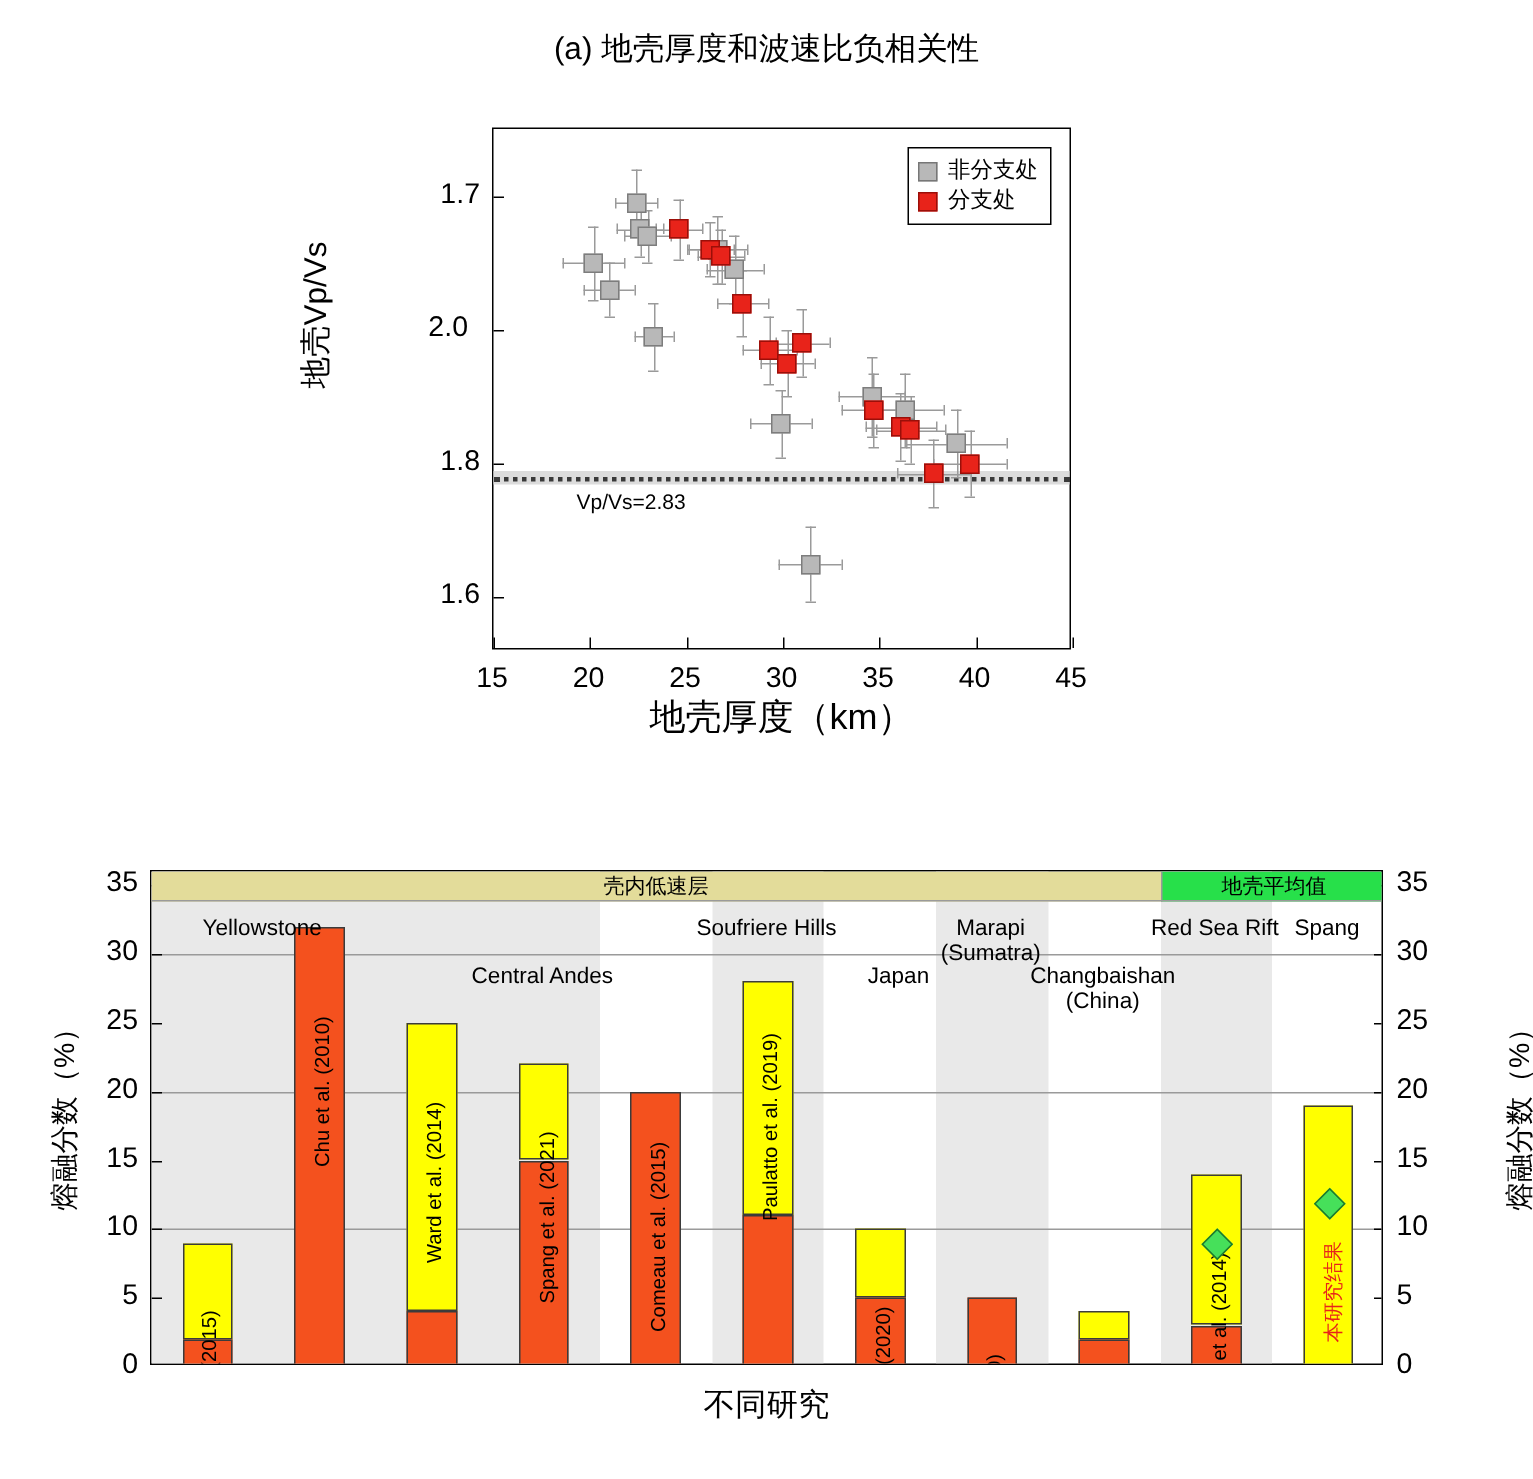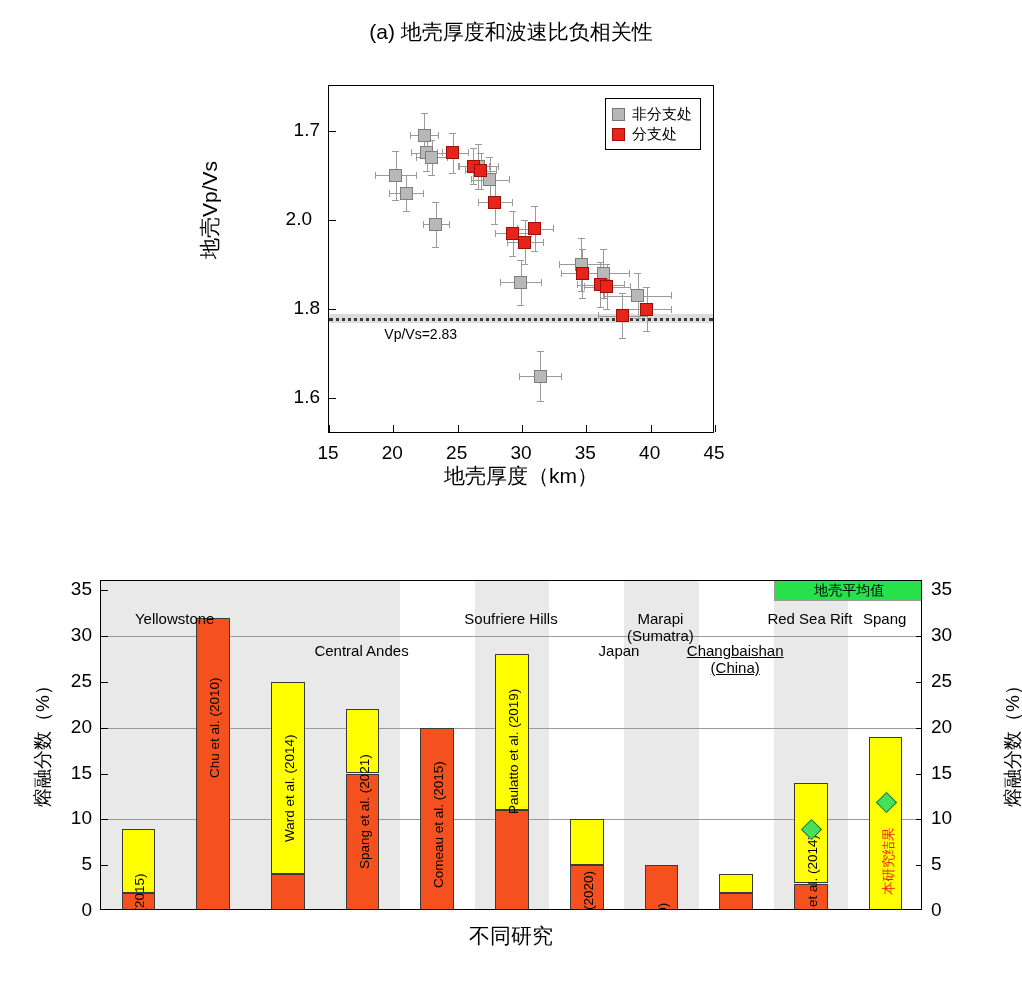--- a/index.html
+++ b/index.html
@@ -114,21 +114,21 @@
     transform: translateY(-50%);
     text-align: right;
     color: #000;
   }
   #a-xaxis-title {
     position: absolute;
     left: 328px;
     width: 386px;
     top: 462px;
     text-align: center;
-    font-size: 21px;
+    font-size: 24px;
   }
   #a-yaxis-title {
     position: absolute;
     left: 196px;
     top: 259px;
     font-size: 21px;
     transform: rotate(-90deg);
     transform-origin: left top;
     white-space: nowrap;
   }
@@ -558,20 +558,21 @@
         <div class="b-tick" style="left: 815px; top: 192.5px;"></div>
         <div class="b-tick" style="left: 0px; top: 146.667px;"></div>
         <div class="b-tick" style="left: 815px; top: 146.667px;"></div>
         <div class="b-tick" style="left: 0px; top: 100.833px;"></div>
         <div class="b-tick" style="left: 815px; top: 100.833px;"></div>
         <div class="b-tick" style="left: 0px; top: 55px;"></div>
         <div class="b-tick" style="left: 815px; top: 55px;"></div>
         <div class="b-tick" style="left: 0px; top: 9.16667px;"></div>
         <div class="b-tick" style="left: 815px; top: 9.16667px;"></div>
       </div>
+    <div id="band-lowvel" style="width: 672.545px;">壳内低速层</div>
     <div id="band-avg" style="left: 672.545px; width: 149.455px;">地壳平均值</div>
   </div>
 <div class="b-ylab" style="left: 62px; width: 30px; text-align: right; top: 398px;">0</div>
     <div class="b-ylab" style="left: 931px; top: 398px;">0</div>
     <div class="b-ylab" style="left: 62px; width: 30px; text-align: right; top: 352.167px;">5</div>
     <div class="b-ylab" style="left: 931px; top: 352.167px;">5</div>
     <div class="b-ylab" style="left: 62px; width: 30px; text-align: right; top: 306.333px;">10</div>
     <div class="b-ylab" style="left: 931px; top: 306.333px;">10</div>
     <div class="b-ylab" style="left: 62px; width: 30px; text-align: right; top: 260.5px;">15</div>
     <div class="b-ylab" style="left: 931px; top: 260.5px;">15</div>
@@ -579,18 +580,18 @@
     <div class="b-ylab" style="left: 931px; top: 214.667px;">20</div>
     <div class="b-ylab" style="left: 62px; width: 30px; text-align: right; top: 168.833px;">25</div>
     <div class="b-ylab" style="left: 931px; top: 168.833px;">25</div>
     <div class="b-ylab" style="left: 62px; width: 30px; text-align: right; top: 123px;">30</div>
     <div class="b-ylab" style="left: 931px; top: 123px;">30</div>
     <div class="b-ylab" style="left: 62px; width: 30px; text-align: right; top: 77.1667px;">35</div>
     <div class="b-ylab" style="left: 931px; top: 77.1667px;">35</div>
     <div class="group-label" style="left: 174.727px; top: 98px;">Yellowstone</div>
     <div class="group-label" style="left: 361.545px; top: 130px;">Central Andes</div>
     <div class="group-label" style="left: 511px; top: 98px;">Soufriere Hills</div>
-    <div class="group-label" style="left: 619px; top: 130px;">Japan</div>
+    <div class="group-label" style="left: 599px; top: 130px;">Japan</div>
     <div class="group-label" style="left: 660.455px; top: 98px;">Marapi<br>(Sumatra)</div>
-    <div class="group-label" style="left: 735.182px; top: 130px; text-decoration: underline;">Changbaishan<br>(China)</div>
+    <div class="group-label" style="left: 735.182px; top: 130px;">Changbaishan<br>(China)</div>
     <div class="group-label" style="left: 809.909px; top: 98px;">Red Sea Rift</div>
     <div class="group-label" style="left: 884.636px; top: 98px;">Spang</div>
   </div>
 
 </body></html>

